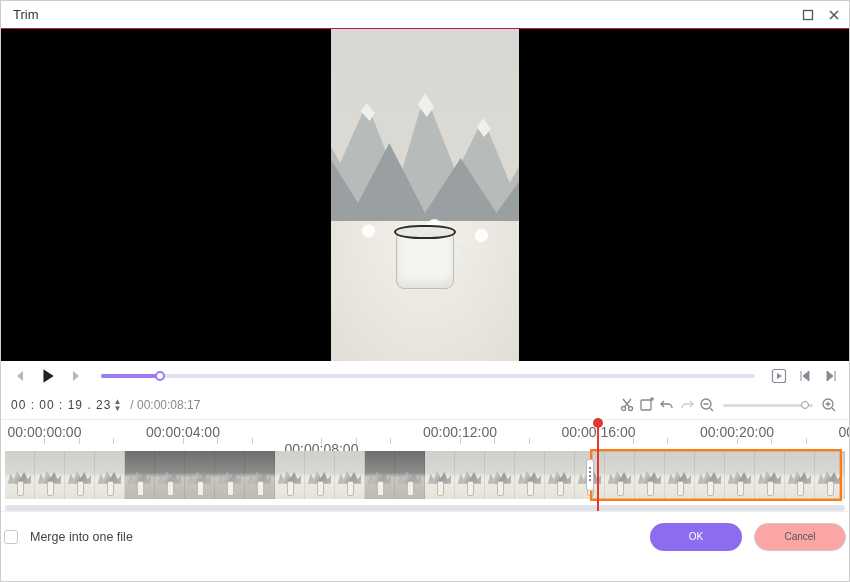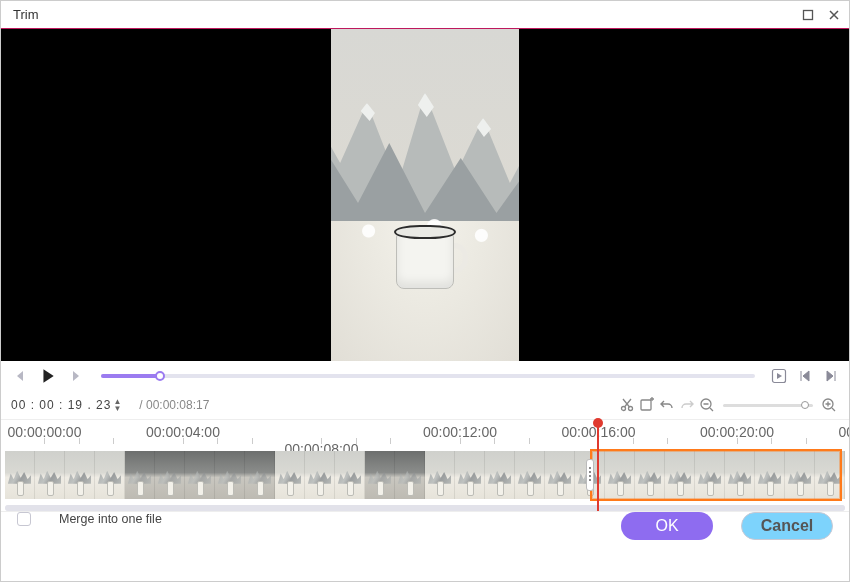--- a/index.html
+++ b/index.html
@@ -33,21 +33,21 @@
   .seek-fill { position:absolute; left:0; top:0; bottom:0; width: 9%; background:#9b7bf0; border-radius:2px; }
   .seek-thumb { position:absolute; left:9%; top:50%; transform:translate(-50%,-50%); width:10px; height:10px; border-radius:50%; background:#fff; border:2px solid #9b7bf0; }
   .right-icons { display:flex; gap:10px; color:#8a8a98; }
   .right-icons span { cursor:pointer; display:flex; align-items:center; }
 
   
   .timerow { height: 28px; display:flex; align-items:center; padding: 0 10px; font-size:12px; color:#444; }
   .tc-input { letter-spacing: 1px; }
   .stepper { display:flex; flex-direction:column; margin-left:2px; }
   .stepper span { font-size:8px; line-height:7px; color:#666; cursor:pointer; }
-  .tc-total { color:#888; margin-left:18px; }
+  .tc-total { color:#888; margin-left:9px; }
   .timerow .spacer { flex:1; }
   .tool { width:20px; height:20px; display:flex; align-items:center; justify-content:center; color:#888; cursor:pointer; }
   .tool.disabled { color:#ccc; cursor:default; }
   .zoom-track { width:90px; height:3px; background:#ddd; border-radius:2px; position:relative; margin:0 6px; }
   .zoom-thumb { position:absolute; right:8px; top:50%; transform:translate(50%,-50%); width:8px; height:8px; border-radius:50%; background:#fff; border:1.5px solid #999; }
 
   
   .ruler { height: 28px; position:relative; border-top:1px solid #eee; }
   .ruler .tick { position:absolute; top:4px; font-size:14px; color:#666; transform:translateX(-2px); }
   .ruler .minor { position:absolute; top:18px; width:1px; height:6px; background:#ccc; }
@@ -62,27 +62,27 @@
   .thumb::after { content:""; position:absolute; left:40%; bottom:6%; width:20%; height:28%; background:#f3f1ea; border:1px solid #bcbcb6; border-radius:2px; }
   .thumb.dark { background:linear-gradient(to bottom,#6d6f6e 0%, #8b8d8b 45%, #c9c7c0 55%, #bdbab2 100%); }
   .thumb.dark::before { opacity:.6; }
   .selection { position:absolute; top:2px; height:52px; border:2px solid #ff7a1a; box-shadow:0 0 0 1px rgba(255,122,26,.4) inset; z-index:4; }
   .sel-handle { position:absolute; top:50%; transform:translateY(-50%); width:8px; height:32px; background:#fff; border:1px solid #bbb; border-radius:3px; z-index:6; display:flex; align-items:center; justify-content:center; }
   .sel-handle .dots { width:2px; height:16px; background:repeating-linear-gradient(to bottom,#888 0 2px, transparent 2px 4px); }
   .strip-scroll { position:absolute; left:4px; right:4px; bottom:0; height:6px; background:#f0f0f4; border-radius:3px; }
   .strip-scroll .bar { position:absolute; left:0; width:100%; top:0; bottom:0; background:#e2e2ea; border-radius:3px; }
 
   
-  .footer { height:50px; border-top:1px solid #eee; display:flex; align-items:flex-start; padding:0 16px; gap:28px; }
+  .footer { height:50px; border-top:1px solid #eee; display:flex; align-items:center; padding:0 3px; gap:12px; }
   .chk { width:14px; height:14px; border:1.5px solid #c7c7d2; border-radius:3px; cursor:pointer; }
   .chk-label { font-size:12.5px; color:#444; }
   .footer .spacer { flex:1; }
-  .btn { width:92px; height:28px; border-radius:15px; display:flex; align-items:center; justify-content:center; font-size:16px; cursor:pointer; }
+  .btn { width:92px; height:28px; border-radius:15px; display:flex; align-items:center; justify-content:center; font-size:10px; cursor:pointer; }
   .btn-primary { background:#8e6cf0; color:#fff; }
-  .btn-secondary { background:#7dd3fc; color:#555; border:1px solid #c9c9d4;font-weight:bold; }
+  .btn-secondary { background:#fca5a5; color:#555; border:1px solid #c9c9d4; }
 
   svg { display:block; }
 </style>
 </head>
 <body>
 
 <div class="titlebar">
   <div class="title">Trim</div>
   <div class="win-controls">
     <span>

